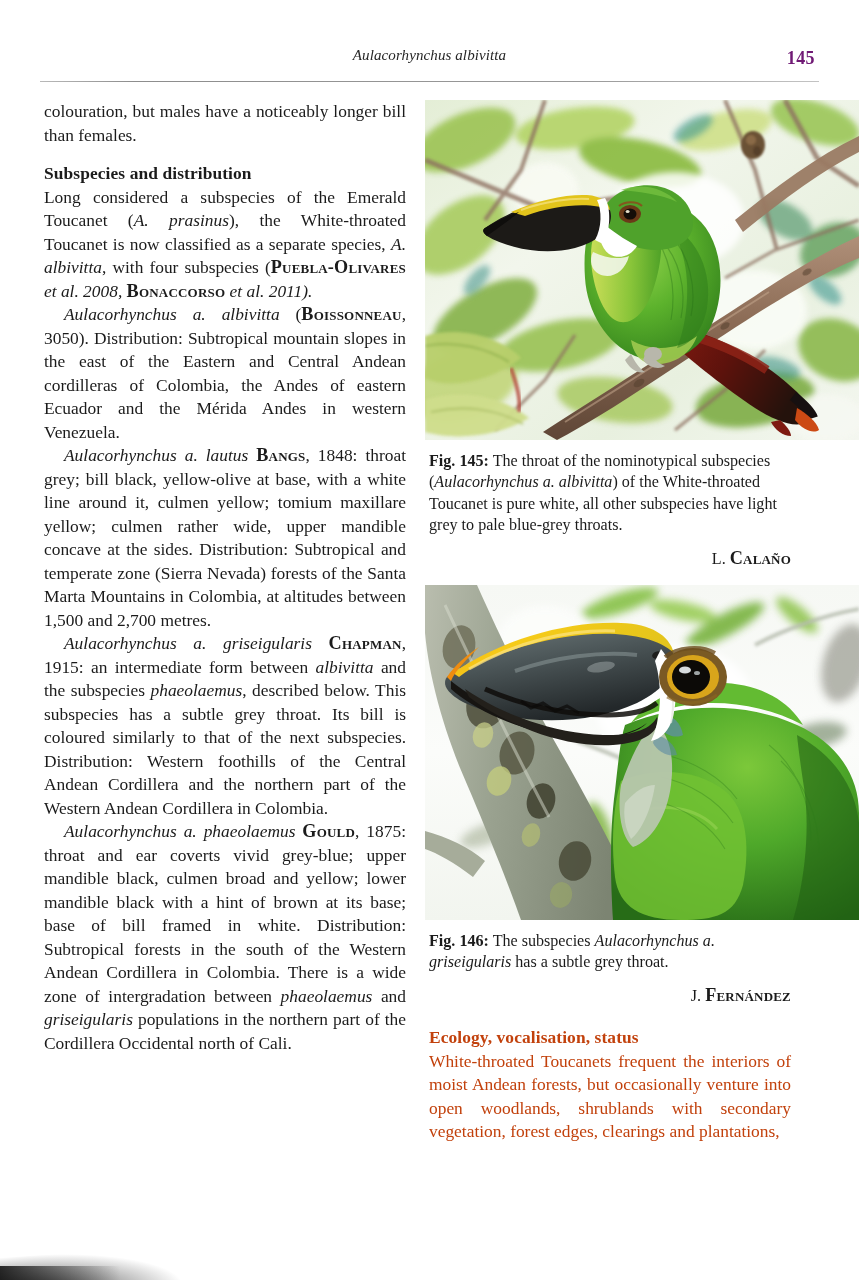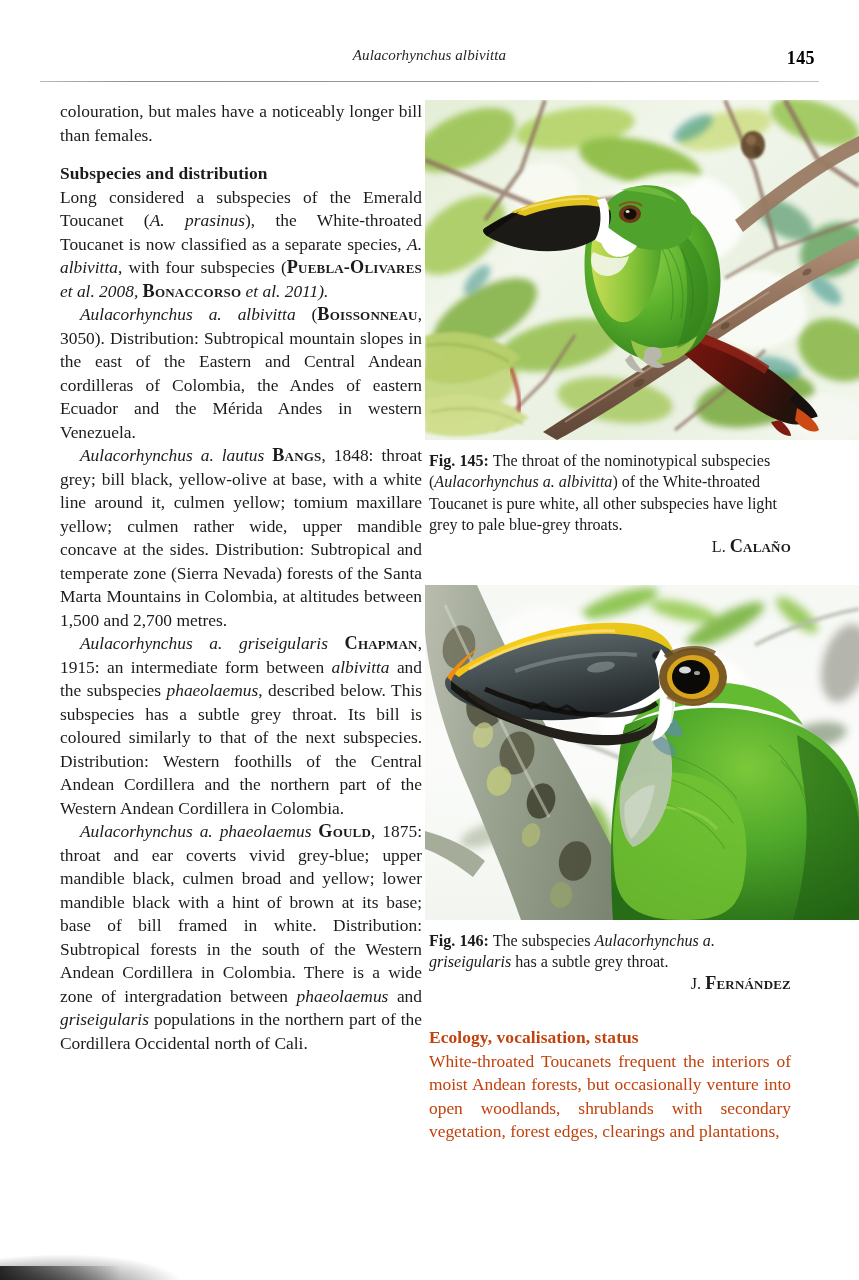--- a/index.html
+++ b/index.html
@@ -17,35 +17,34 @@
   .runhead{
     position:absolute;left:40px;top:47px;width:779px;height:34px;
   }
   .runhead .title{
     position:absolute;left:0;top:0;width:100%;
     text-align:center;font-style:italic;font-size:15px;
     letter-spacing:.1px;color:#262626;
   }
   .runhead .folio{
     position:absolute;right:4px;top:1px;
-    font-size:18px;font-weight:bold;color:#000000;letter-spacing:.4px;
+    font-size:18px;font-weight:bold;color:#701a75;letter-spacing:.4px;
   }
   .rule{
     position:absolute;left:40px;top:81px;width:779px;height:1px;
     background:linear-gradient(90deg,#b9b9b9 0%,#8d8d8d 12%,#9a9a9a 70%,#c3c3c3 100%);
   }
 
   
   .col{
     position:absolute;top:100px;width:362px;
     font-size:17.4px;line-height:23.5px;
     text-align:justify;
     -webkit-hyphens:none;hyphens:none;
     color:#1b1b1b;
-    margin-left:16px;
   }
   .col.left{left:44px;}
   p{margin:0;}
   p.ind{text-indent:20px;}
   .gap{height:15px;}
   h3{
     margin:0;font-size:17.4px;line-height:23.5px;font-weight:bold;
     letter-spacing:.1px;
   }
   i{font-style:italic;font-family:Liberation Serif, serif;}
@@ -64,21 +63,21 @@
   .fig2{left:425px;top:585px;width:434px;height:335px;}
 
   .cap{
     position:absolute;width:362px;left:429px;
     font-size:16.1px;line-height:21.4px;color:#1b1b1b;
     text-align:left;
   }
   .cap1{top:450px;}
   .cap2{top:930px;}
   .cap b{font-weight:bold;}
-  .credit{display:block;text-align:right;}
+  .credit{display:block;text-align:right;margin-top:12px;}
 
   .sect2{
     position:absolute;left:429px;top:1026px;width:362px;
     font-size:17.4px;line-height:23.5px;text-align:justify;color:#c2410c;
   }
 
   
   .scanshadow{
     position:absolute;left:-10px;bottom:-18px;width:190px;height:46px;
     background:radial-gradient(ellipse at 18% 90%,rgba(20,20,20,.92) 0%,rgba(30,30,30,.45) 38%,rgba(60,60,60,0) 72%);

